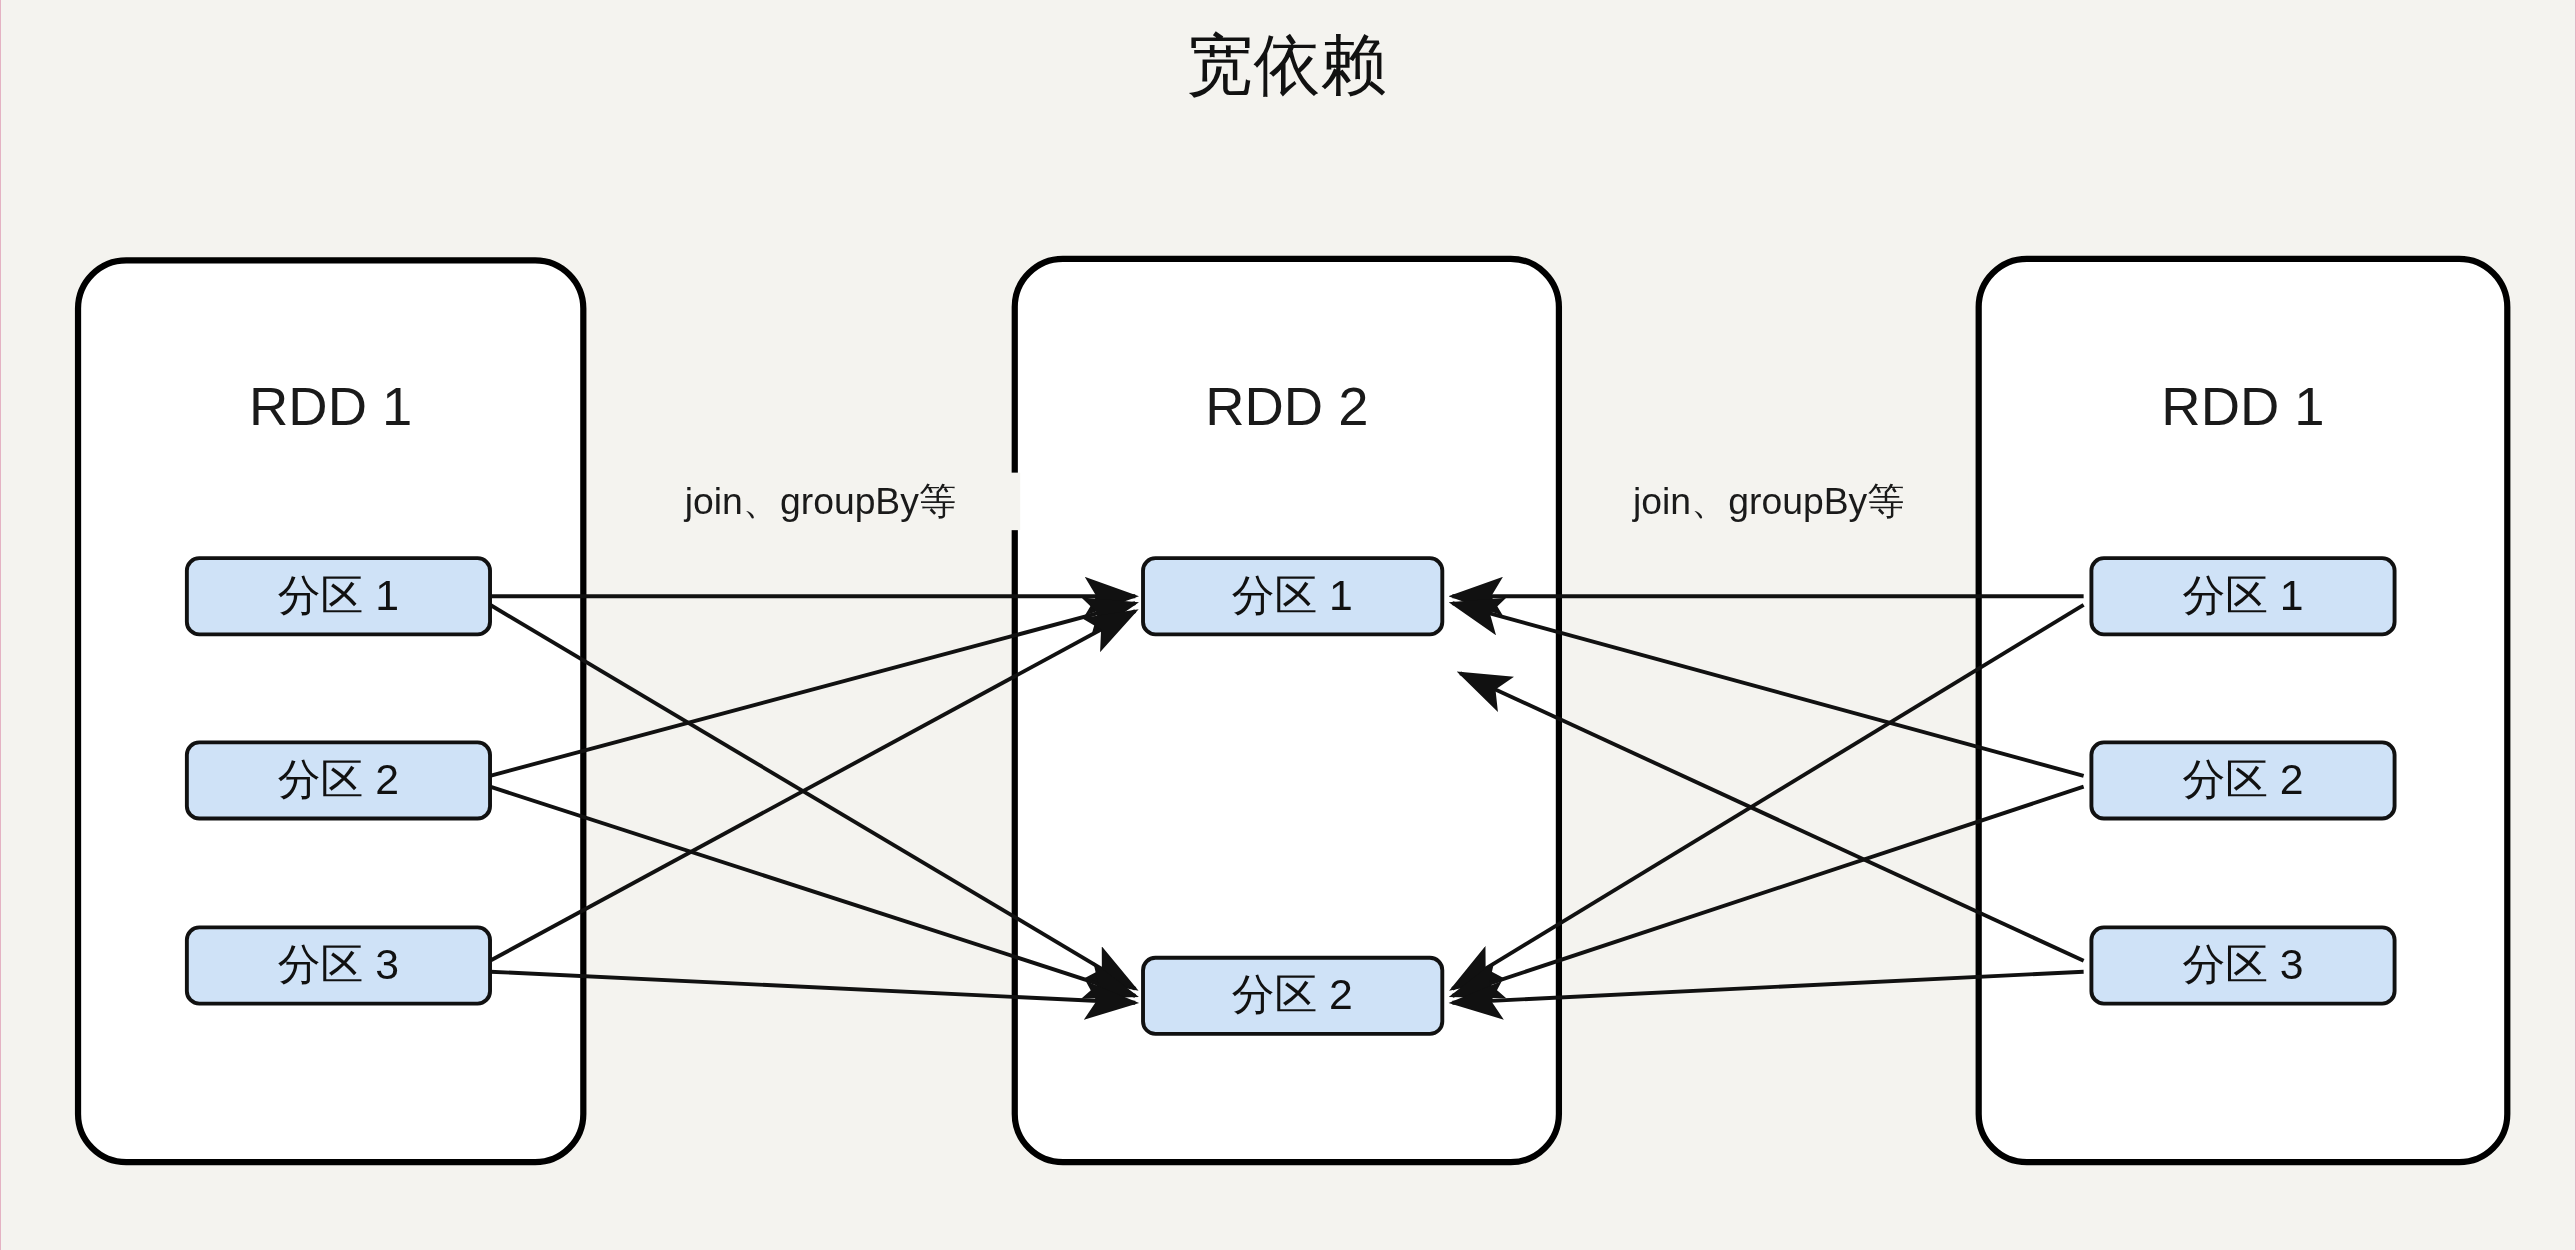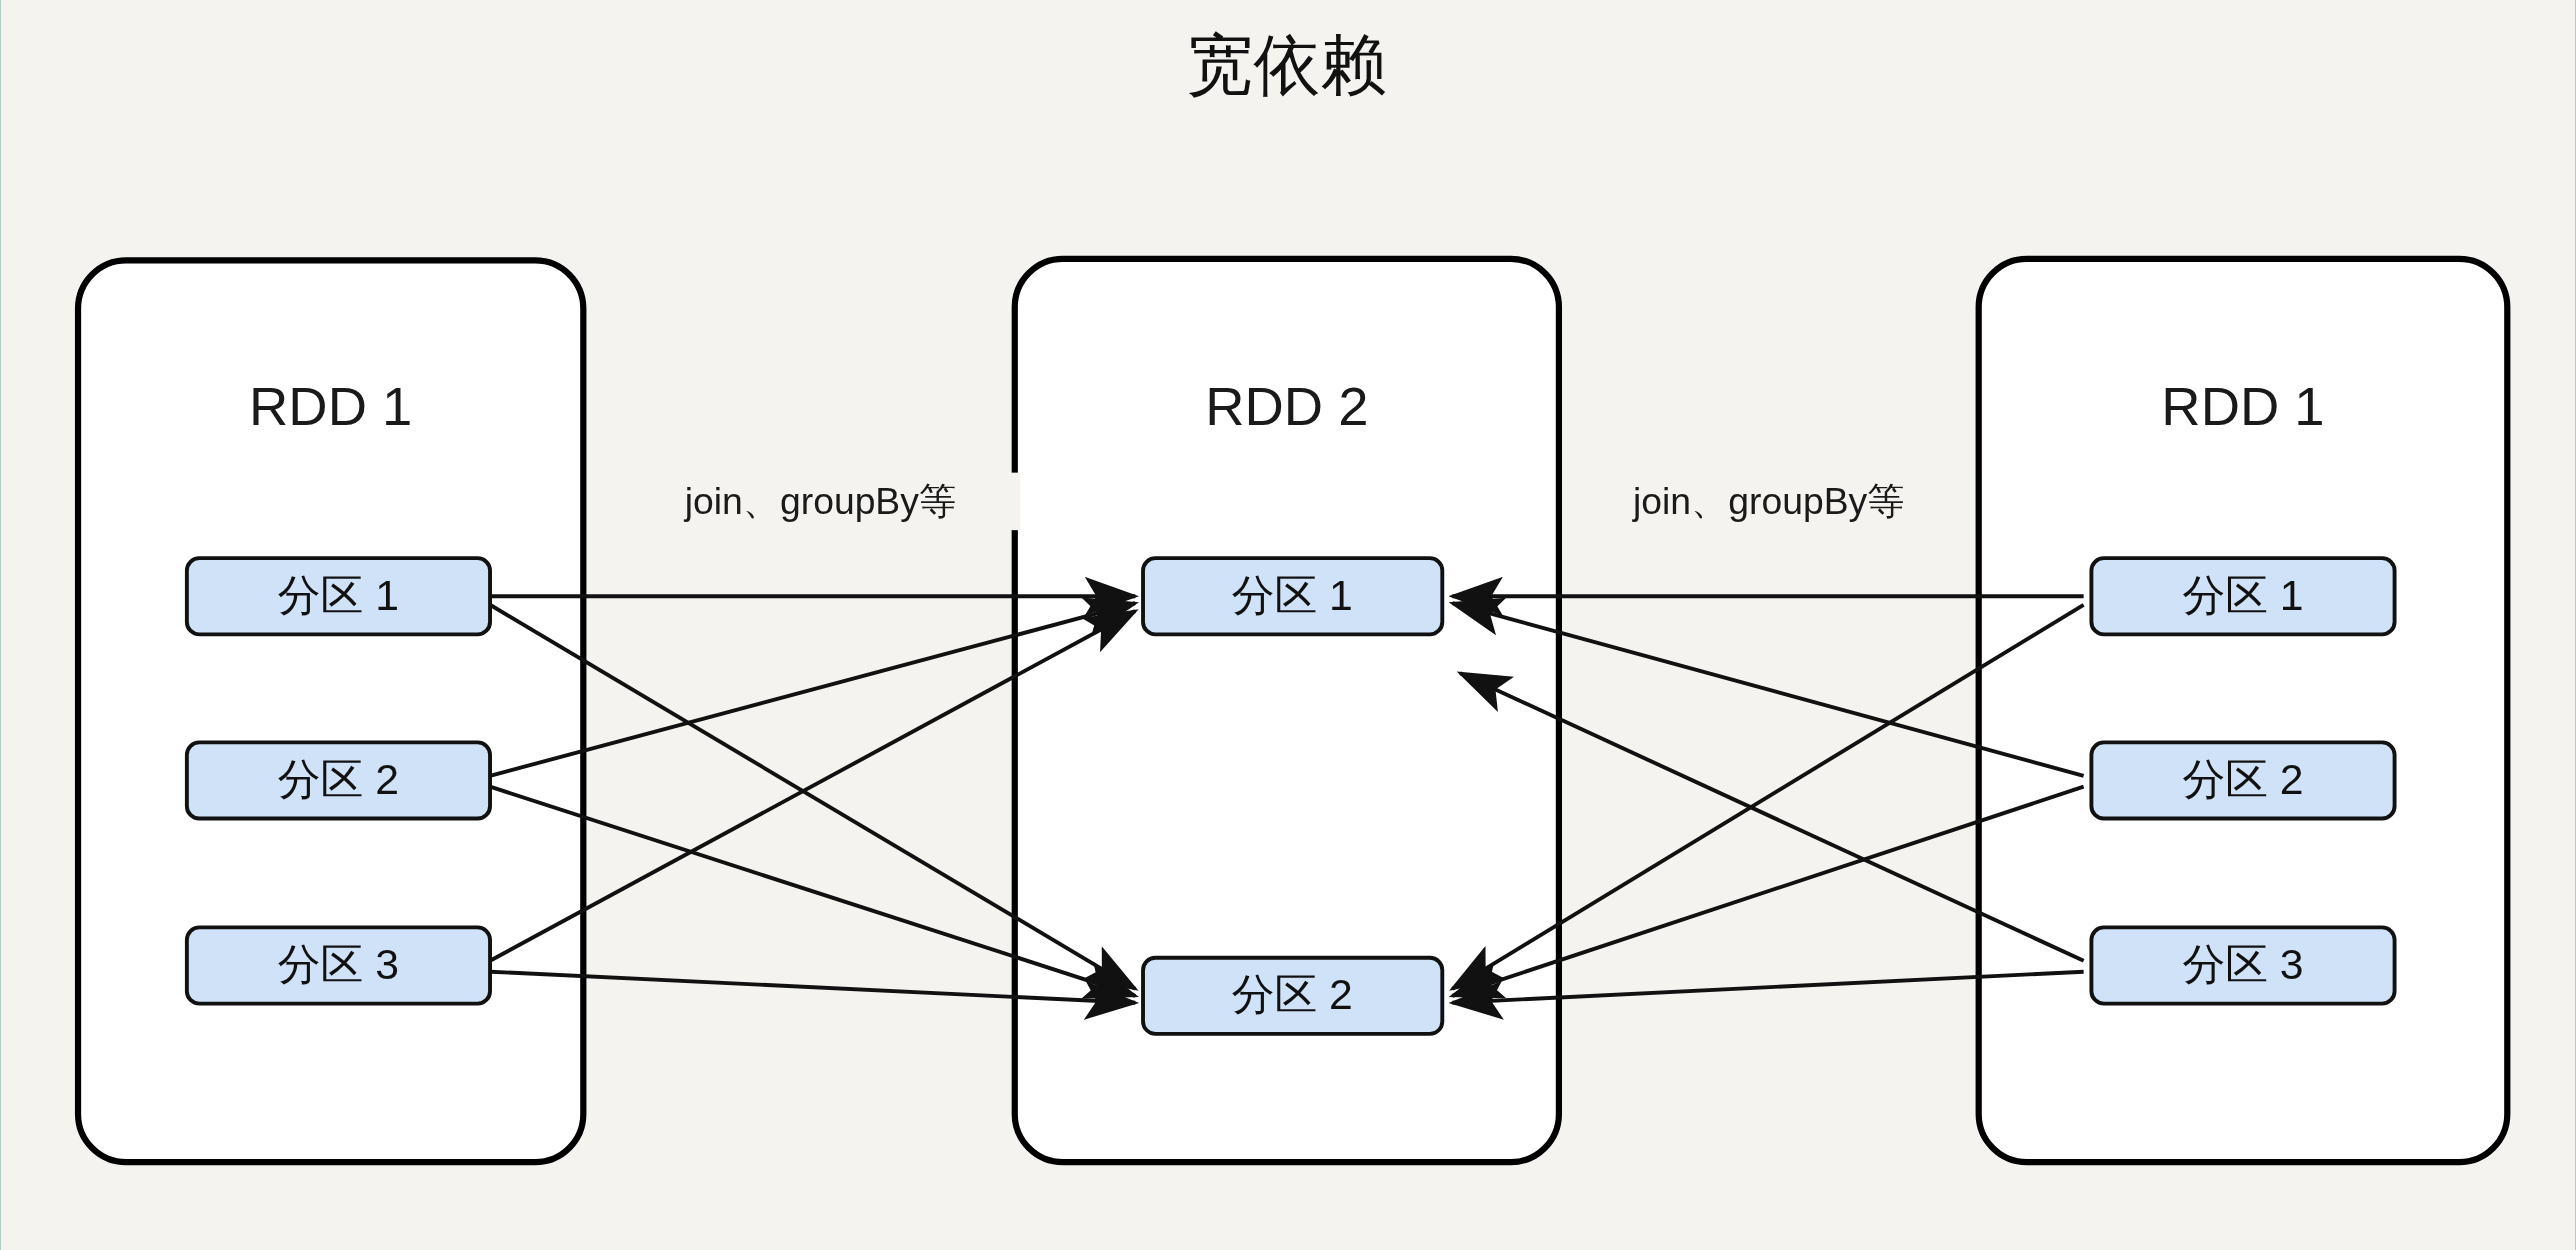--- a/index.html
+++ b/index.html
@@ -11,21 +11,21 @@
   body {
     width: 2576px;
     height: 1250px;
     font-family: "Liberation Sans", "DejaVu Sans", sans-serif;
     overflow: hidden;
   }
   #stage {
     position: relative;
     width: 2576px;
     height: 1250px;
-    background: #0f766e;
+    background: #be185d;
   }
   #diagram {
     position: absolute;
     top: 0;
     left: 0;
     width: 2576px;
     height: 1250px;
     display: block;
   }
   .diagram-title {

